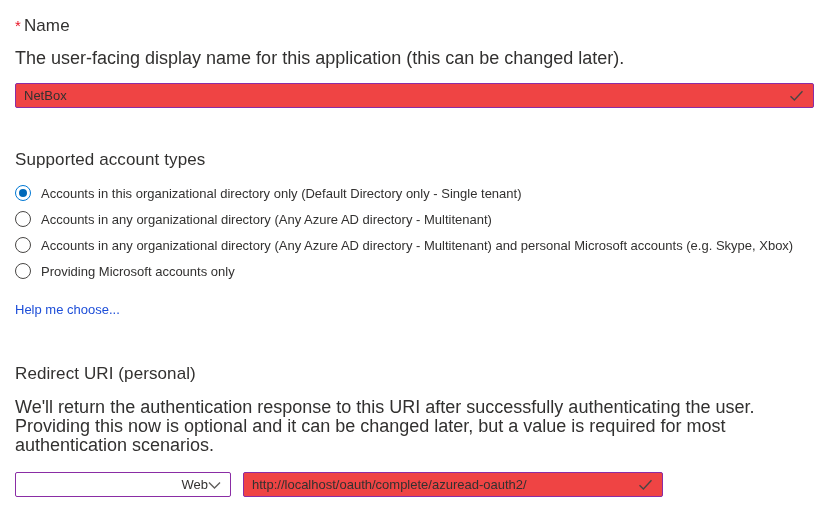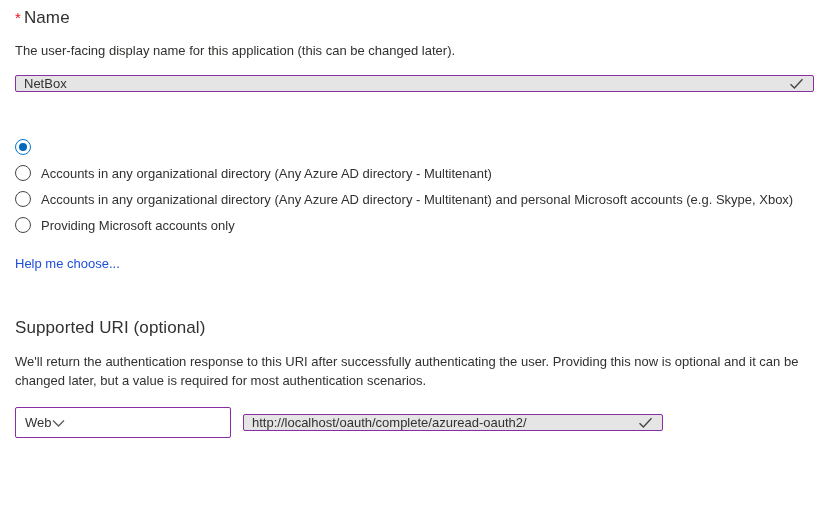--- a/index.html
+++ b/index.html
@@ -3,44 +3,44 @@
 <meta charset="utf-8">
 <style>
   * { margin: 0; padding: 0; box-sizing: border-box; }
   html, body {
     width: 829px; height: 516px;
     background: #ffffff;
     font-family: "Liberation Sans", sans-serif;
     color: #323130;
     overflow: hidden;
   }
-  .page { padding: 8px 15px 0 15px; }
+  .page { padding: 16px 15px 0 15px; }
 
   .section-title {
     font-size: 17px;
     font-weight: 400;
     color: #323130;
     letter-spacing: 0.1px;
   }
   .required-marker { color: #e81123; margin-right: 3px; font-size: 15px; }
 
   .desc {
-    font-size: 13px;
+    font-size: 18px;
     line-height: 19px;
     color: #323130;
     margin-top: 13px;
     max-width: 800px;
   }
 
   .field {
     display: flex; align-items: center;
     border: 1px solid #8a2da5;
     border-radius: 2px;
-    height: 17px;
-    background: #e5e5e5;
+    height: 25px;
+    background: #ef4444;
   }
   .field input {
     flex: 1;
     border: none; outline: none;
     font-family: "Liberation Sans", sans-serif;
     font-size: 13px;
     color: #323130;
     padding: 0 8px;
     background: transparent;
     min-width: 0;
@@ -79,24 +79,24 @@
     color: #1d4ed8;
     text-decoration: none;
     cursor: pointer;
   }
 
   .section-3 { margin-top: 46px; }
   .redirect-desc { margin-top: 14px; max-width: 802px; }
 
   .redirect-row { display: flex; align-items: center; margin-top: 17px; }
   .platform-select {
-    width: 216px; height: 31px;
+    width: 216px; height: 25px;
     border: 1px solid #8a2da5;
     border-radius: 2px;
-    display: flex; align-items: center; justify-content: flex-start;
+    display: flex; align-items: center; justify-content: flex-end;
     padding: 0 9px;
     font-size: 13px;
     color: #323130;
     cursor: pointer;
     background: #fff;
   }
   .uri-field { width: 420px; margin-left: 12px; gap: 28px; }
 
   svg.glyph { display: block; }
 </style>
@@ -114,26 +114,28 @@
       <input type="text" value="NetBox" style="">
       <span class="trailing-icon">
         <svg class="glyph" width="15" height="12" viewBox="0 0 15 12">
           <path d="M1.5 6.2 L5.4 10 L13.5 1.2" stroke="#484644" stroke-width="1.4" fill="none"></path>
         </svg>
       </span>
     </div>
   </div>
 
   <div class="section-2">
+    <div class="section-title">Supported account types</div>
 
     <div class="options">
   <div class="radio-row">
     <span class="radio selected">
             <span class="dot"></span>
           </span>
+    <span class="radio-label">Accounts in this organizational directory only (Default Directory only - Single tenant)</span>
   </div>
 
   <div class="radio-row">
     <span class="radio">
             <span class="dot"></span>
           </span>
     <span class="radio-label">Accounts in any organizational directory (Any Azure AD directory - Multitenant)</span>
   </div>
 
   <div class="radio-row">
@@ -148,21 +150,21 @@
             <span class="dot"></span>
           </span>
     <span class="radio-label">Providing Microsoft accounts only</span>
   </div>
 </div>
 
     <a class="help-link">Help me choose...</a>
   </div>
 
   <div class="section-3">
-    <div class="section-title">Supported URI (optional)</div>
+    <div class="section-title">Redirect URI (personal)</div>
     <div class="desc redirect-desc">We'll return the authentication response to this URI after successfully authenticating the user. Providing this now is optional and it can be changed later, but a value is required for most authentication scenarios.</div>
 
     <div class="redirect-row">
       <div class="platform-select">
         <span>Web</span>
         <span>
           <svg class="glyph" width="13" height="8" viewBox="0 0 13 8">
             <path d="M1 1.5 L6.5 7 L12 1.5" stroke="#605e5c" stroke-width="1.4" fill="none"></path>
           </svg>
         </span>

